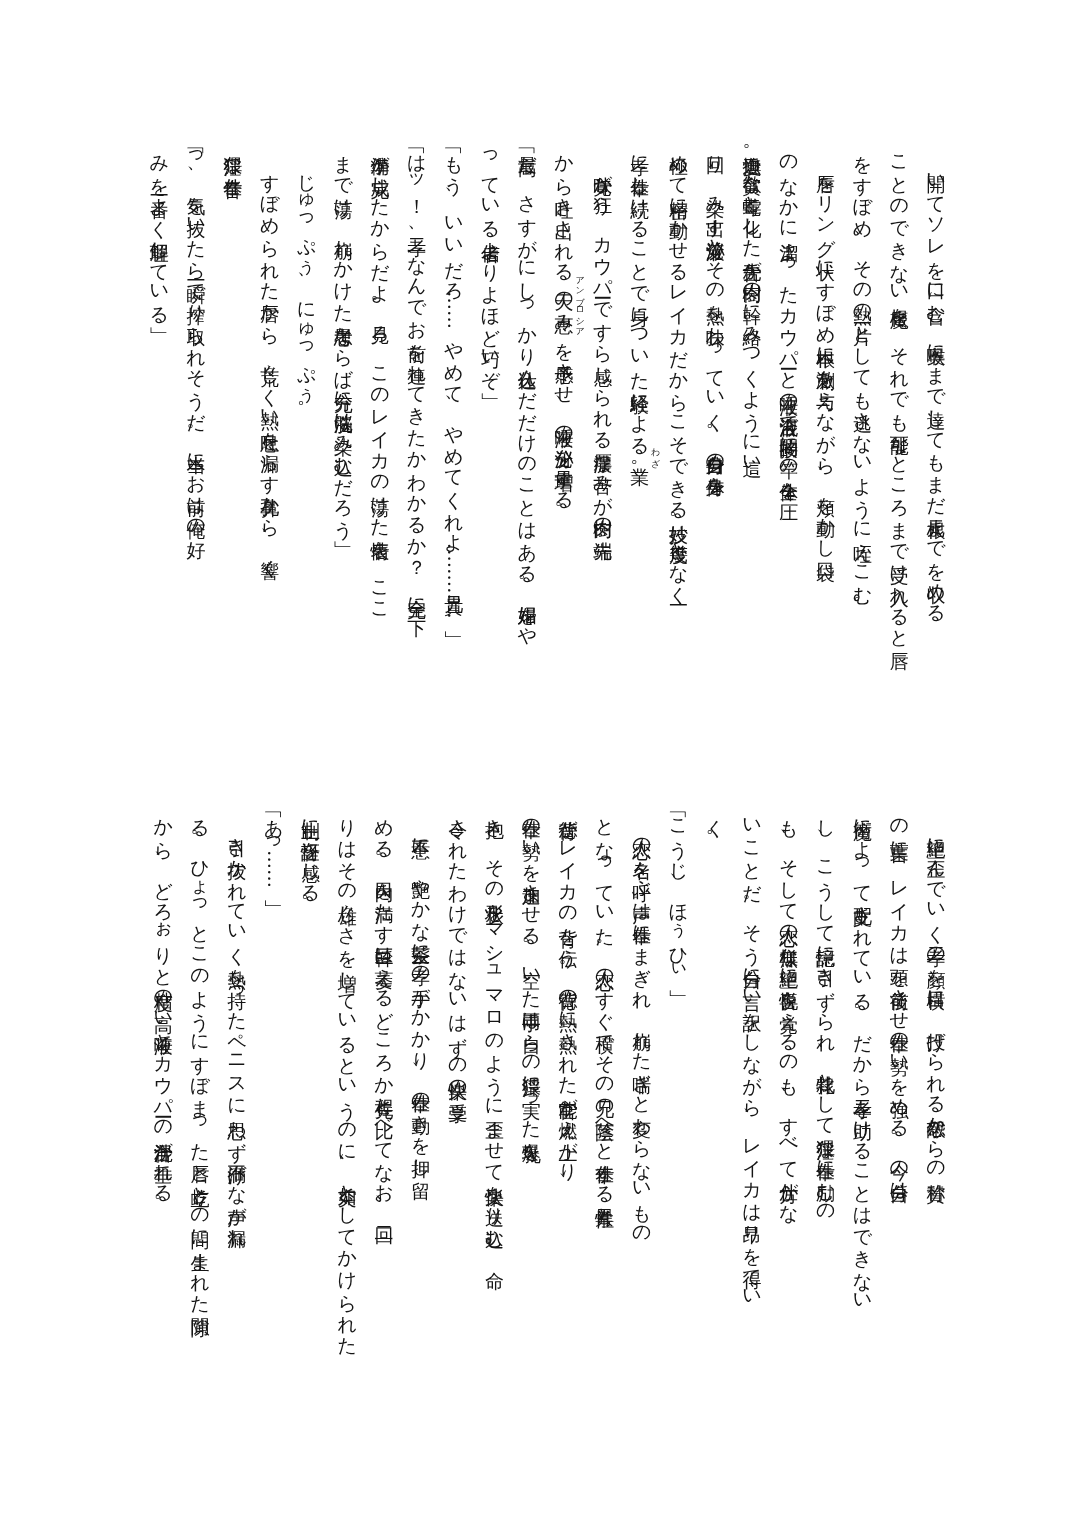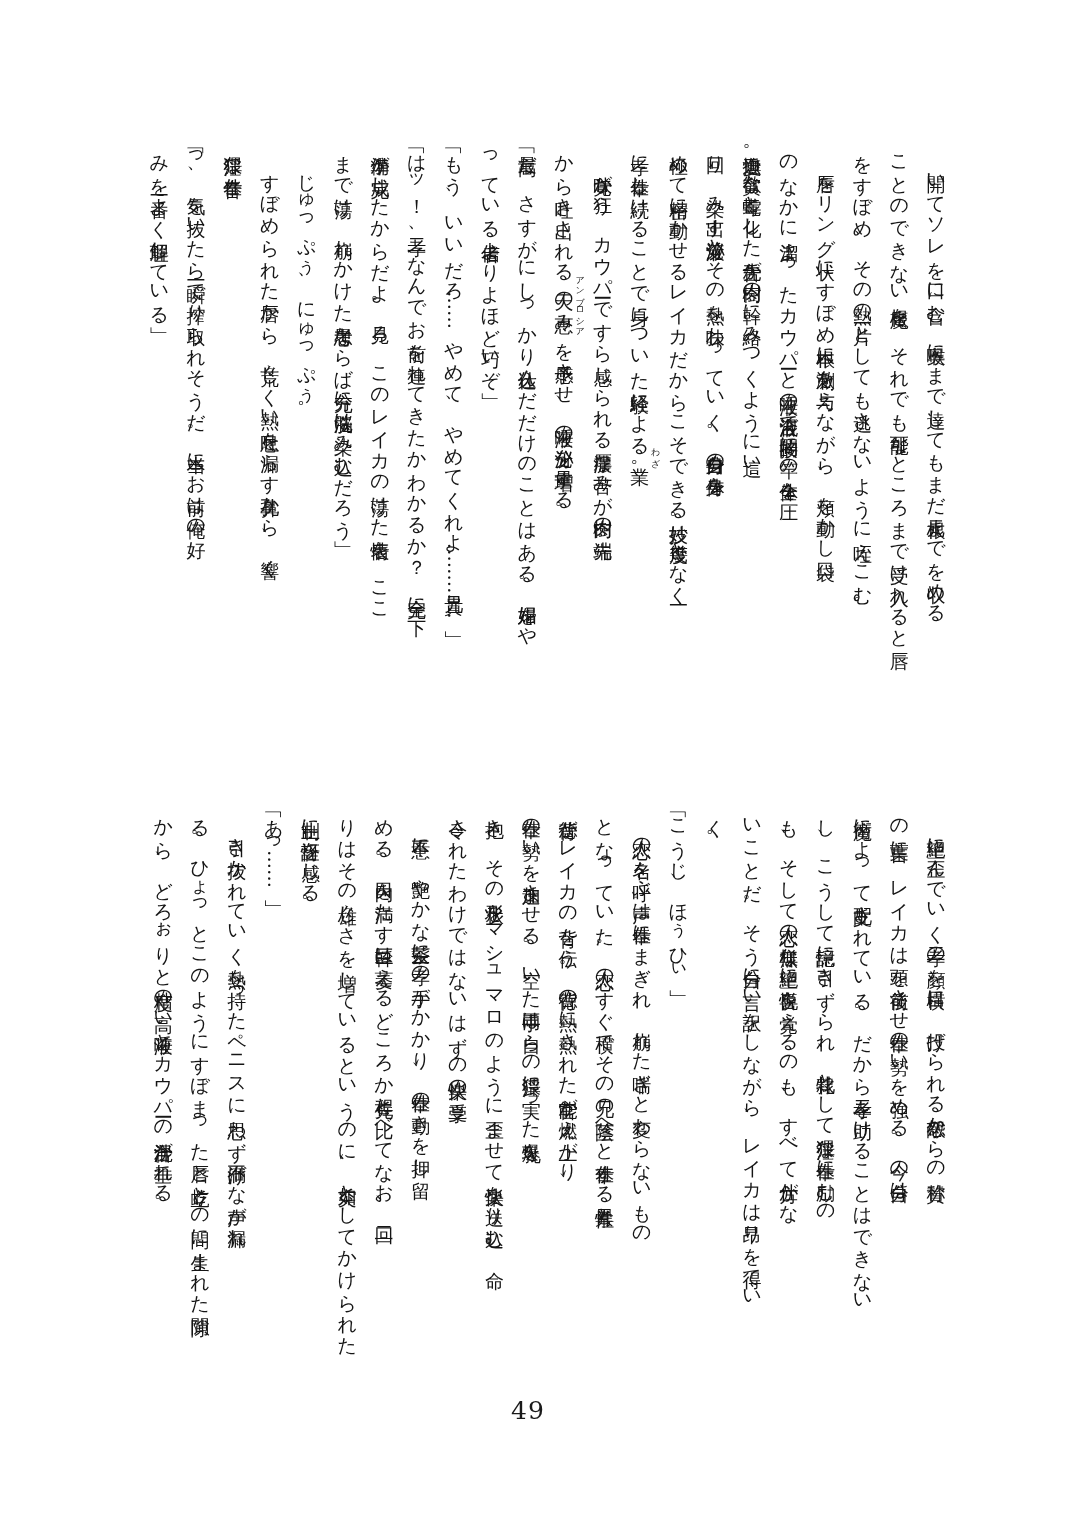--- a/index.html
+++ b/index.html
@@ -93,14 +93,13 @@
       <div class="tline">令されたわけではないはずの快楽の享受。</div>
       <div class="tline">　不意に、艶やかな茶髪に一孝の手がかかり、奉仕の動きを押し留</div>
       <div class="tline">める。口内を満たす巨幹は萎えるどころか先程と比べてなお、二回</div>
       <div class="tline">りはその雄々しさを増しているというのに、突如としてかけられた</div>
       <div class="tline">制止に怪訝を感じる。</div>
       <div class="tline">「あっ……」</div>
       <div class="tline">　引き抜かれていく熱を持ったペニスに思わず不満げな声が漏れ</div>
       <div class="tline">る。ひょっとこのようにすぼまった唇と屹立との間に生まれた隙間</div>
       <div class="tline">から、どろぉりと粘度の高い唾液とカウパーの混合汁が垂れる。</div>
     </div>
-  <div class="page-number">49</div>
 </div>
 
 </body></html>

